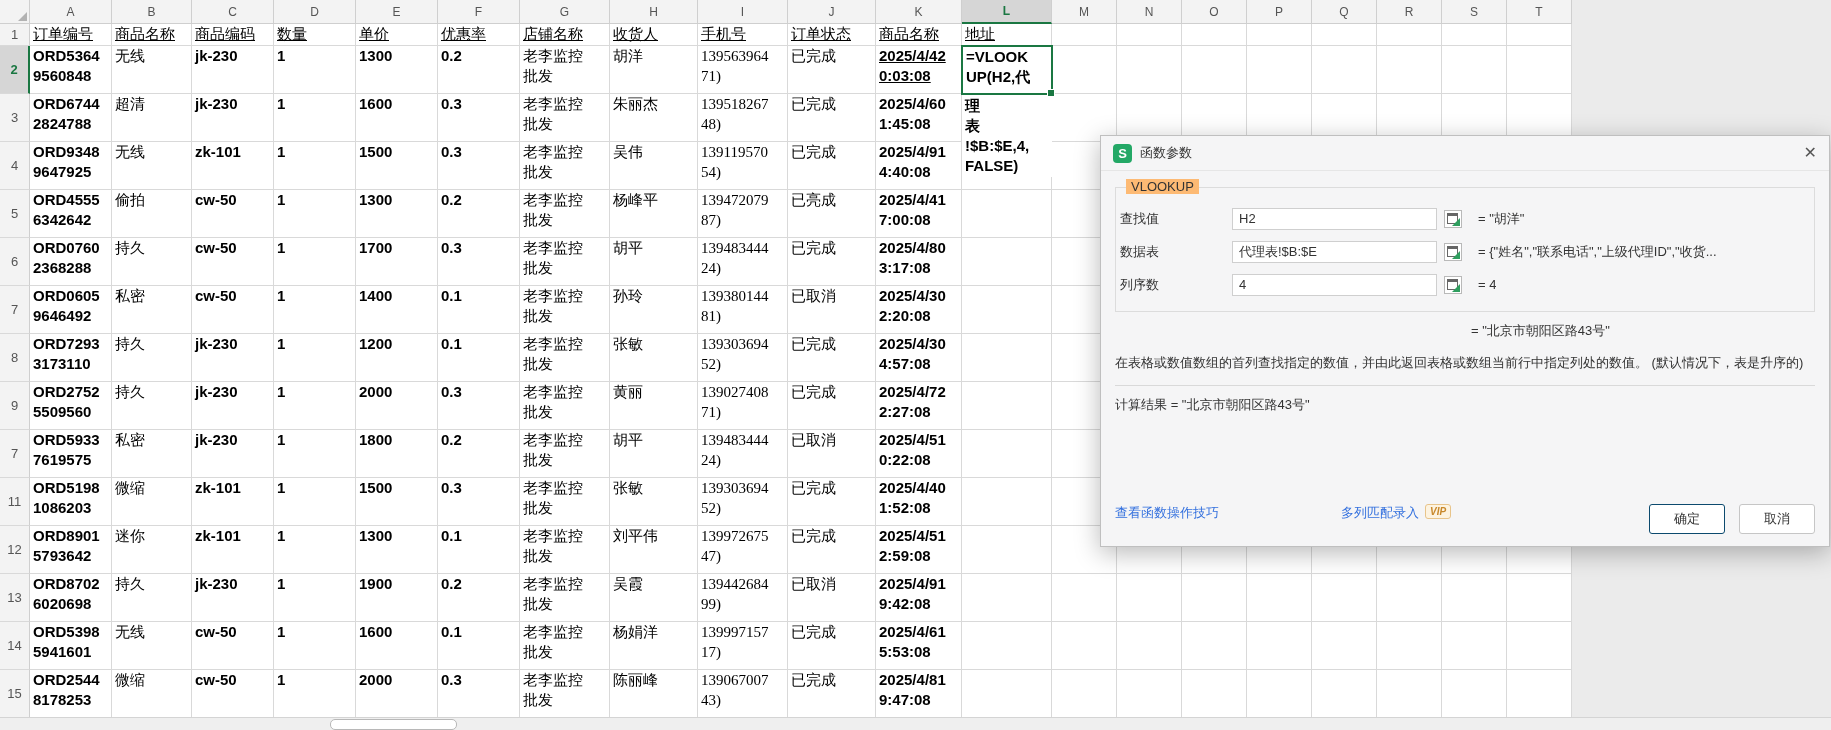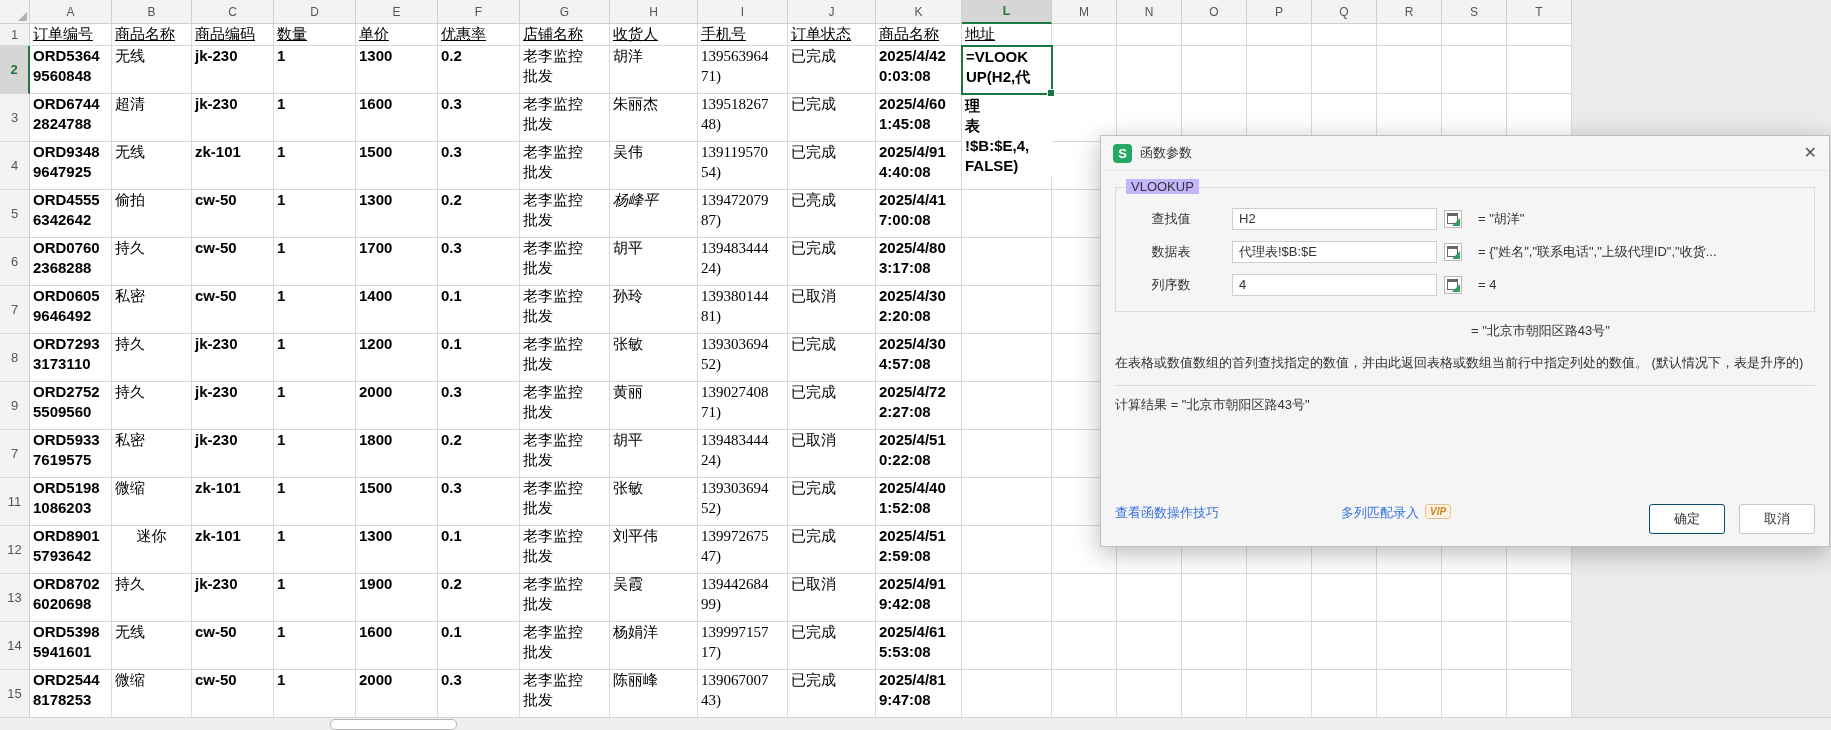--- a/index.html
+++ b/index.html
@@ -46,23 +46,23 @@
   .dialog{position:absolute;left:1100px;top:135px;width:730px;height:412px;box-sizing:border-box;
           background:#f5f5f6;border:1px solid #bfbfbf;box-shadow:0 6px 24px rgba(0,0,0,.28);
           z-index:10;font-size:13px;color:#333;}
   .dlg-title{height:34px;display:flex;align-items:center;padding:0 12px;
              border-bottom:1px solid #e6e6e6;}
   .logo{width:19px;height:19px;border-radius:4px;background:#23a866;color:#fff;font-weight:700;
         font-size:13px;display:flex;align-items:center;justify-content:center;}
   .dlg-title-text{margin-left:8px;font-size:13px;color:#333;}
   .dlg-close{margin-left:auto;font-size:16px;color:#555;cursor:pointer;line-height:1;}
   .groupbox{position:relative;margin:16px 14px 0;border:1px solid #dcdcdc;padding:14px 0 10px;}
-  .legend{position:absolute;top:-9px;left:10px;background:#c4b5fd;padding:0 5px;color:#333;}
+  .legend{position:absolute;top:-9px;left:10px;background:#fdba74;padding:0 5px;color:#333;}
   .prow{display:flex;align-items:center;height:33px;padding-left:4px;}
-  .plabel{width:102px;text-align:center;margin-right:10px;flex-shrink:0;}
+  .plabel{width:102px;text-align:left;margin-right:10px;flex-shrink:0;}
   .pinput{width:205px;height:22px;box-sizing:border-box;border:1px solid #cfcfcf;background:#fff;
           padding:0 6px;font-size:13px;color:#333;font-family:"Liberation Sans","DejaVu Sans",sans-serif;}
   .picker{display:inline-block;width:18px;height:18px;margin-left:7px;box-sizing:border-box;
           background:#fff;border:1px solid #b9b9b9;position:relative;flex-shrink:0;}
   .picker:before{content:"";position:absolute;top:2px;left:2px;width:9px;height:7px;
                  border:1px solid #666;border-top:3px solid #666;}
   .picker:after{content:"";position:absolute;right:1px;bottom:1px;width:0;height:0;
                 border-style:solid;border-width:0 0 8px 8px;
                 border-color:transparent transparent #2f9e5f transparent;}
   .presult{margin-left:16px;white-space:nowrap;overflow:hidden;}
@@ -163,21 +163,21 @@
         <div class="cell fr" style="width: 88px;">
           <div class="line">胡洋</div>
         </div>
         <div class="cell fr" style="width: 90px;">
           <div class="line">139563964</div>
           <div class="line">71)</div>
         </div>
         <div class="cell fr" style="width: 88px;">
           <div class="line">已完成</div>
         </div>
-        <div class="cell fs" style="width: 86px;">
+        <div class="cell fs" style="width: 86px; text-decoration: underline;">
           <div class="line">2025/4/42</div>
           <div class="line">0:03:08</div>
         </div>
         <div class="cell fs" style="width: 90px;"></div>
         <div class="cell fr" style="width: 65px;"></div>
         <div class="cell fr" style="width: 65px;"></div>
         <div class="cell fr" style="width: 65px;"></div>
         <div class="cell fr" style="width: 65px;"></div>
         <div class="cell fr" style="width: 65px;"></div>
         <div class="cell fr" style="width: 65px;"></div>
@@ -300,21 +300,21 @@
         <div class="cell fs" style="width: 82px;">
           <div class="line">1300</div>
         </div>
         <div class="cell fs" style="width: 82px;">
           <div class="line">0.2</div>
         </div>
         <div class="cell fr" style="width: 90px;">
           <div class="line">老李监控</div>
           <div class="line">批发</div>
         </div>
-        <div class="cell fr" style="width: 88px; font-style: italic;">
+        <div class="cell fr" style="width: 88px;">
           <div class="line">杨峰平</div>
         </div>
         <div class="cell fr" style="width: 90px;">
           <div class="line">139472079</div>
           <div class="line">87)</div>
         </div>
         <div class="cell fr" style="width: 88px;">
           <div class="line">已亮成</div>
         </div>
         <div class="cell fs" style="width: 86px;">
@@ -624,21 +624,21 @@
         <div class="cell fr" style="width: 65px;"></div>
         <div class="cell fr" style="width: 65px;"></div>
         <div class="cell fr" style="width: 65px;"></div>
       </div>
       <div class="row">
         <div class="rhdr">12</div>
         <div class="cell fs" style="width: 82px;">
           <div class="line">ORD8901</div>
           <div class="line">5793642</div>
         </div>
-        <div class="cell fr" style="width: 80px; text-align: center;">
+        <div class="cell fr" style="width: 80px;">
           <div class="line">迷你</div>
         </div>
         <div class="cell fs" style="width: 82px;">
           <div class="line">zk-101</div>
         </div>
         <div class="cell fs" style="width: 82px;">
           <div class="line">1</div>
         </div>
         <div class="cell fs" style="width: 82px;">
           <div class="line">1300</div>

